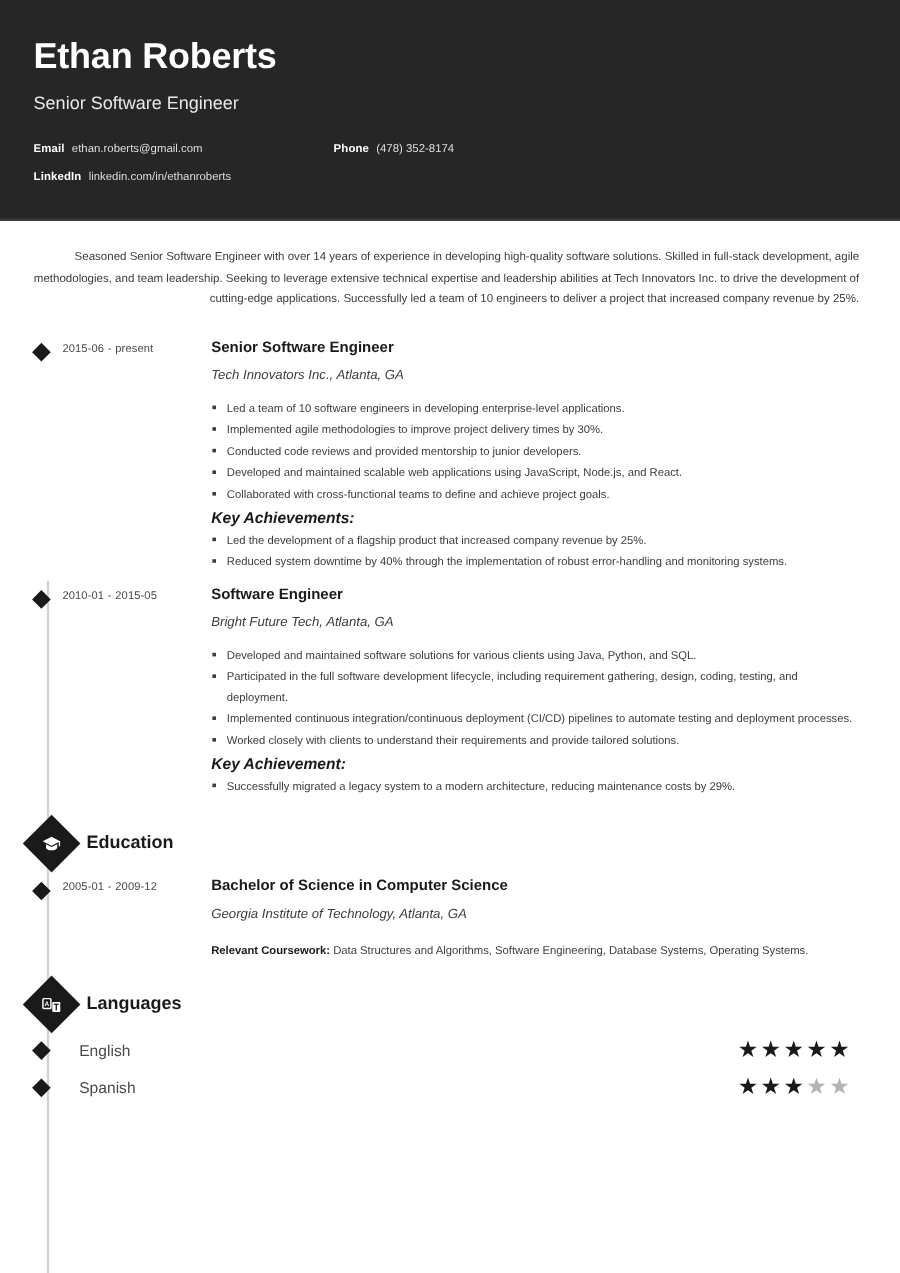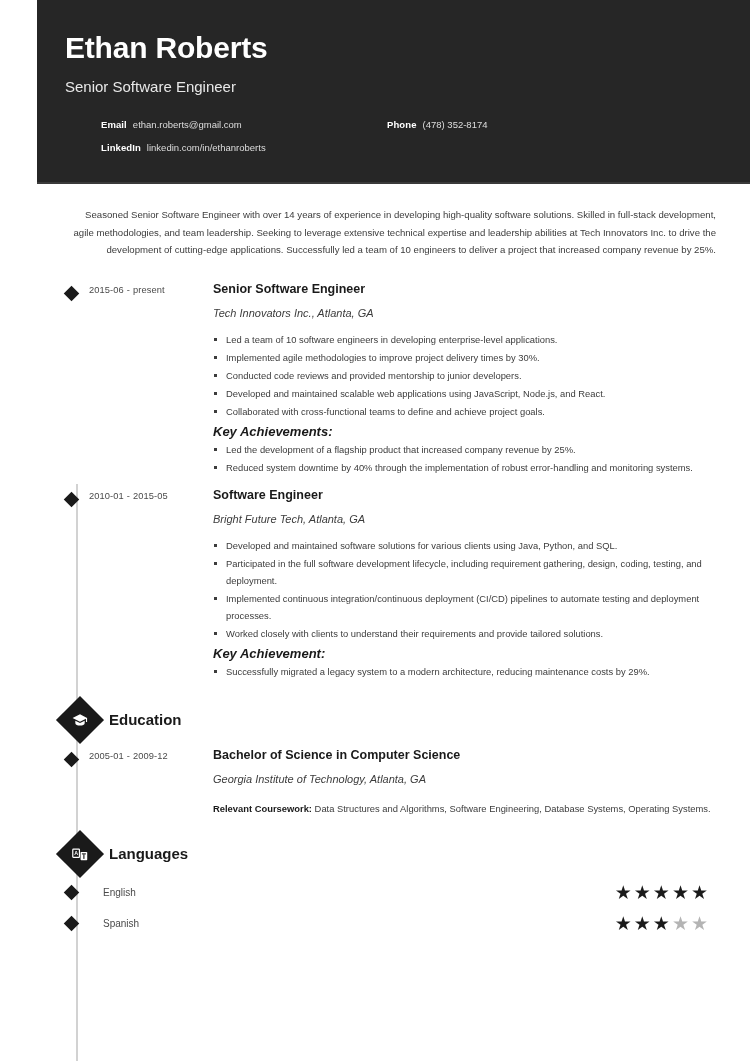--- a/index.html
+++ b/index.html
@@ -6,21 +6,21 @@
 
   html, body {
     width: 750px;
     height: 1061px;
     background: #ffffff;
     font-family: "Liberation Sans", sans-serif;
     color: #333333;
     -webkit-font-smoothing: antialiased;
   }
 
-  .page { position: relative; width: 750px; height: 1061px; background: #ffffff; overflow: hidden; padding-left: 37px; }
+  .page { position: relative; width: 750px; height: 1061px; background: #ffffff; overflow: hidden; }
 
   
   .header {
     background: #262626;
     height: 184px;
     padding: 30px 28px 0 28px;
     border-bottom: 2px solid #3a3a3a;
     position: relative;
   }
   .full-name {
@@ -32,21 +32,21 @@
   }
   .job-title {
     color: #e8e8e8;
     font-size: 15px;
     font-weight: normal;
     margin-top: 11px;
     line-height: 20px;
   }
   .contact-grid { margin-top: 22px; }
   .contact-row { display: flex; margin-bottom: 12px; }
-  .contact-cell { display: flex; align-items: baseline; margin-left: 36px; }
+  .contact-cell { display: flex; align-items: baseline; }
   .contact-cell.c1 { width: 250px; flex: 0 0 250px; }
   .contact-label {
     color: #ffffff;
     font-size: 9.5px;
     font-weight: bold;
     letter-spacing: 0.1px;
   }
   .contact-value {
     color: #dedede;
     font-size: 9.5px;
@@ -191,21 +191,21 @@
     padding-right: 14px;
   }
   .lang-marker { flex: 0 0 24px; }
   .lang-marker .dia {
     width: 11px; height: 11px;
     background: #1a1a1a;
     transform: rotate(45deg);
     margin-left: 1px;
   }
   .lang-name {
-    font-size: 10px;
+    font-size: 13px;
     color: #4a4a4a;
     flex: 1 1 auto;
     padding-left: 14px;
   }
   .stars { display: flex; gap: 2px; }
   .star { font-size: 19px; line-height: 19px; color: #1a1a1a; }
   .star.off { color: #b4b4b4; }
 
   .section.education { margin-top: 22px; }
   .section.languages { margin-top: 20px; }

